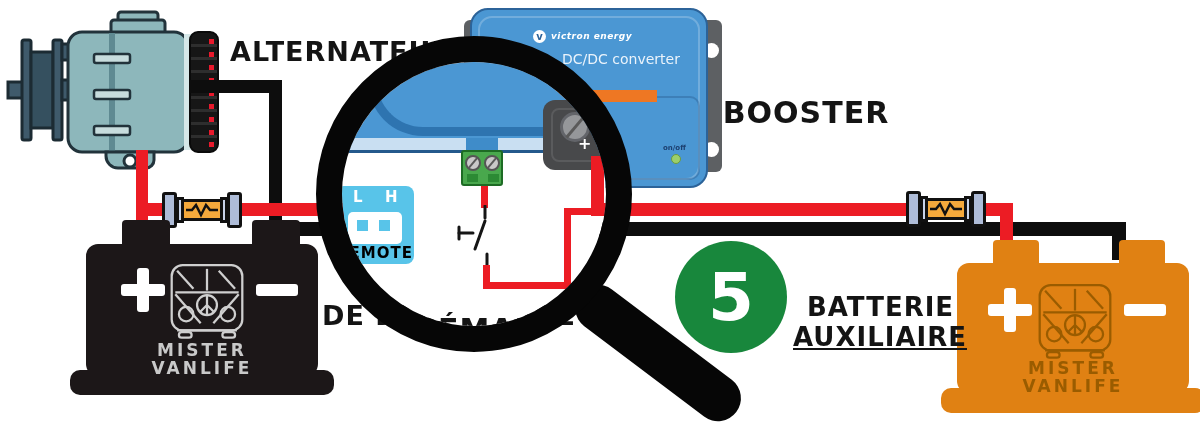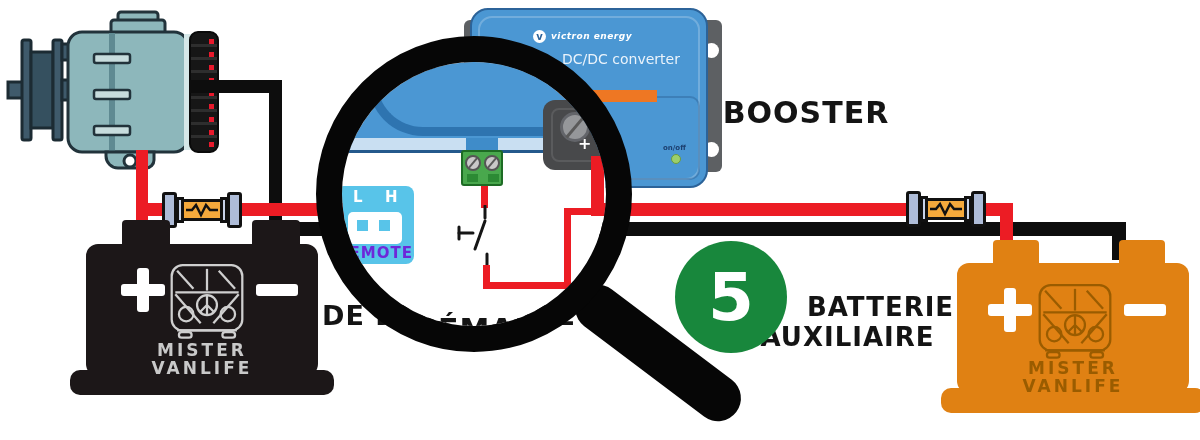--- a/index.html
+++ b/index.html
@@ -168,24 +168,25 @@
       <circle cx="22" cy="62" r="8"></circle>
         <circle cx="68" cy="62" r="8"></circle>
       <path d="M12,80 L78,80"></path>
       <rect x="14" y="82" width="14" height="6" rx="3"></rect>
         <rect x="62" y="82" width="14" height="6" rx="3"></rect>
     </svg>
   </div>
   <div class="brand" style="left:957px;top:358px;width:232px;color:#9a5c00;">MISTER</div>
   <div class="brand" style="left:957px;top:376px;width:232px;color:#9a5c00;">VANLIFE</div>
 
+  <div class="lbl" style="left:230px;top:36px;font-size:27px;">ALTERNATEUR</div>
   <div class="lbl" style="left:700px;top:95px;width:212px;text-align:center;font-size:30px;">BOOSTER</div>
   <div class="lbl" style="left:322px;top:300px;font-size:27px;">DE DÉMARRAGE</div>
   <div class="lbl" style="left:793px;top:292px;width:175px;text-align:center;font-size:26px;">BATTERIE</div>
-  <div class="lbl" style="left:760px;top:322px;width:175px;text-align:center;font-size:26px;">AUXILIAIRE</div>
+  <div class="lbl" style="left:793px;top:322px;width:175px;text-align:left;font-size:26px;text-decoration:underline;">AUXILIAIRE</div>
 
   <div class="abs" style="left:675px;top:241px;width:112px;height:112px;border-radius:50%;background:#18873c;">
     <div style="width:100%;height:100%;display:flex;align-items:center;justify-content:center;color:#fff;font-size:66px;font-weight:700;">5</div>
   </div>
 
   <div id="lens-view">
 
     <div class="abs" style="left:0;top:0;width:264px;height:90px;background:#4b97d3;"></div>
     <div class="abs" style="left:26px;top:-30px;width:250px;height:104px;border-left:9px solid #2e74b0;border-bottom:9px solid #2e74b0;border-bottom-left-radius:55px;box-sizing:border-box;"></div>
     <div class="abs" style="left:0;top:76px;width:201px;height:12px;background:#c9dff2;"></div>
@@ -219,21 +220,21 @@
     <div class="wire wire-red" style="left:222px;top:146px;width:34px;height:7px;"></div>
     <div class="wire wire-red" style="left:249px;top:94px;width:13px;height:60px;"></div>
     <div class="wire wire-red" style="left:249px;top:141px;width:20px;height:13px;"></div>
 
     <div class="abs" style="left:-6px;top:124px;width:78px;height:78px;background:#58c4e9;border-radius:8px;">
       <div class="abs" style="left:17px;top:2px;color:#fff;font-size:15px;font-weight:700;">L</div>
       <div class="abs" style="left:49px;top:2px;color:#fff;font-size:15px;font-weight:700;">H</div>
       <div class="abs" style="left:12px;top:26px;width:54px;height:32px;background:#fff;border-radius:5px;"></div>
       <div class="abs" style="left:21px;top:34px;width:11px;height:11px;background:#58c4e9;"></div>
       <div class="abs" style="left:43px;top:34px;width:11px;height:11px;background:#58c4e9;"></div>
-      <div class="abs" style="left:0;top:58px;width:78px;text-align:center;color:#6d28d9;font-size:15px;font-weight:700;letter-spacing:1px;">REMOTE</div>
+      <div class="abs" style="left:0;top:58px;width:78px;text-align:center;color:#000000;font-size:15px;font-weight:700;letter-spacing:1px;">REMOTE</div>
     </div>
 
     <div class="abs" style="left:70px;top:250px;font-size:30px;font-weight:900;color:#141414;letter-spacing:1px;white-space:nowrap;">DÉMARRAGE</div>
   </div>
 
   <div id="lens-handle"></div>
   <div id="lens-ring"></div>
 
 </div>
 

